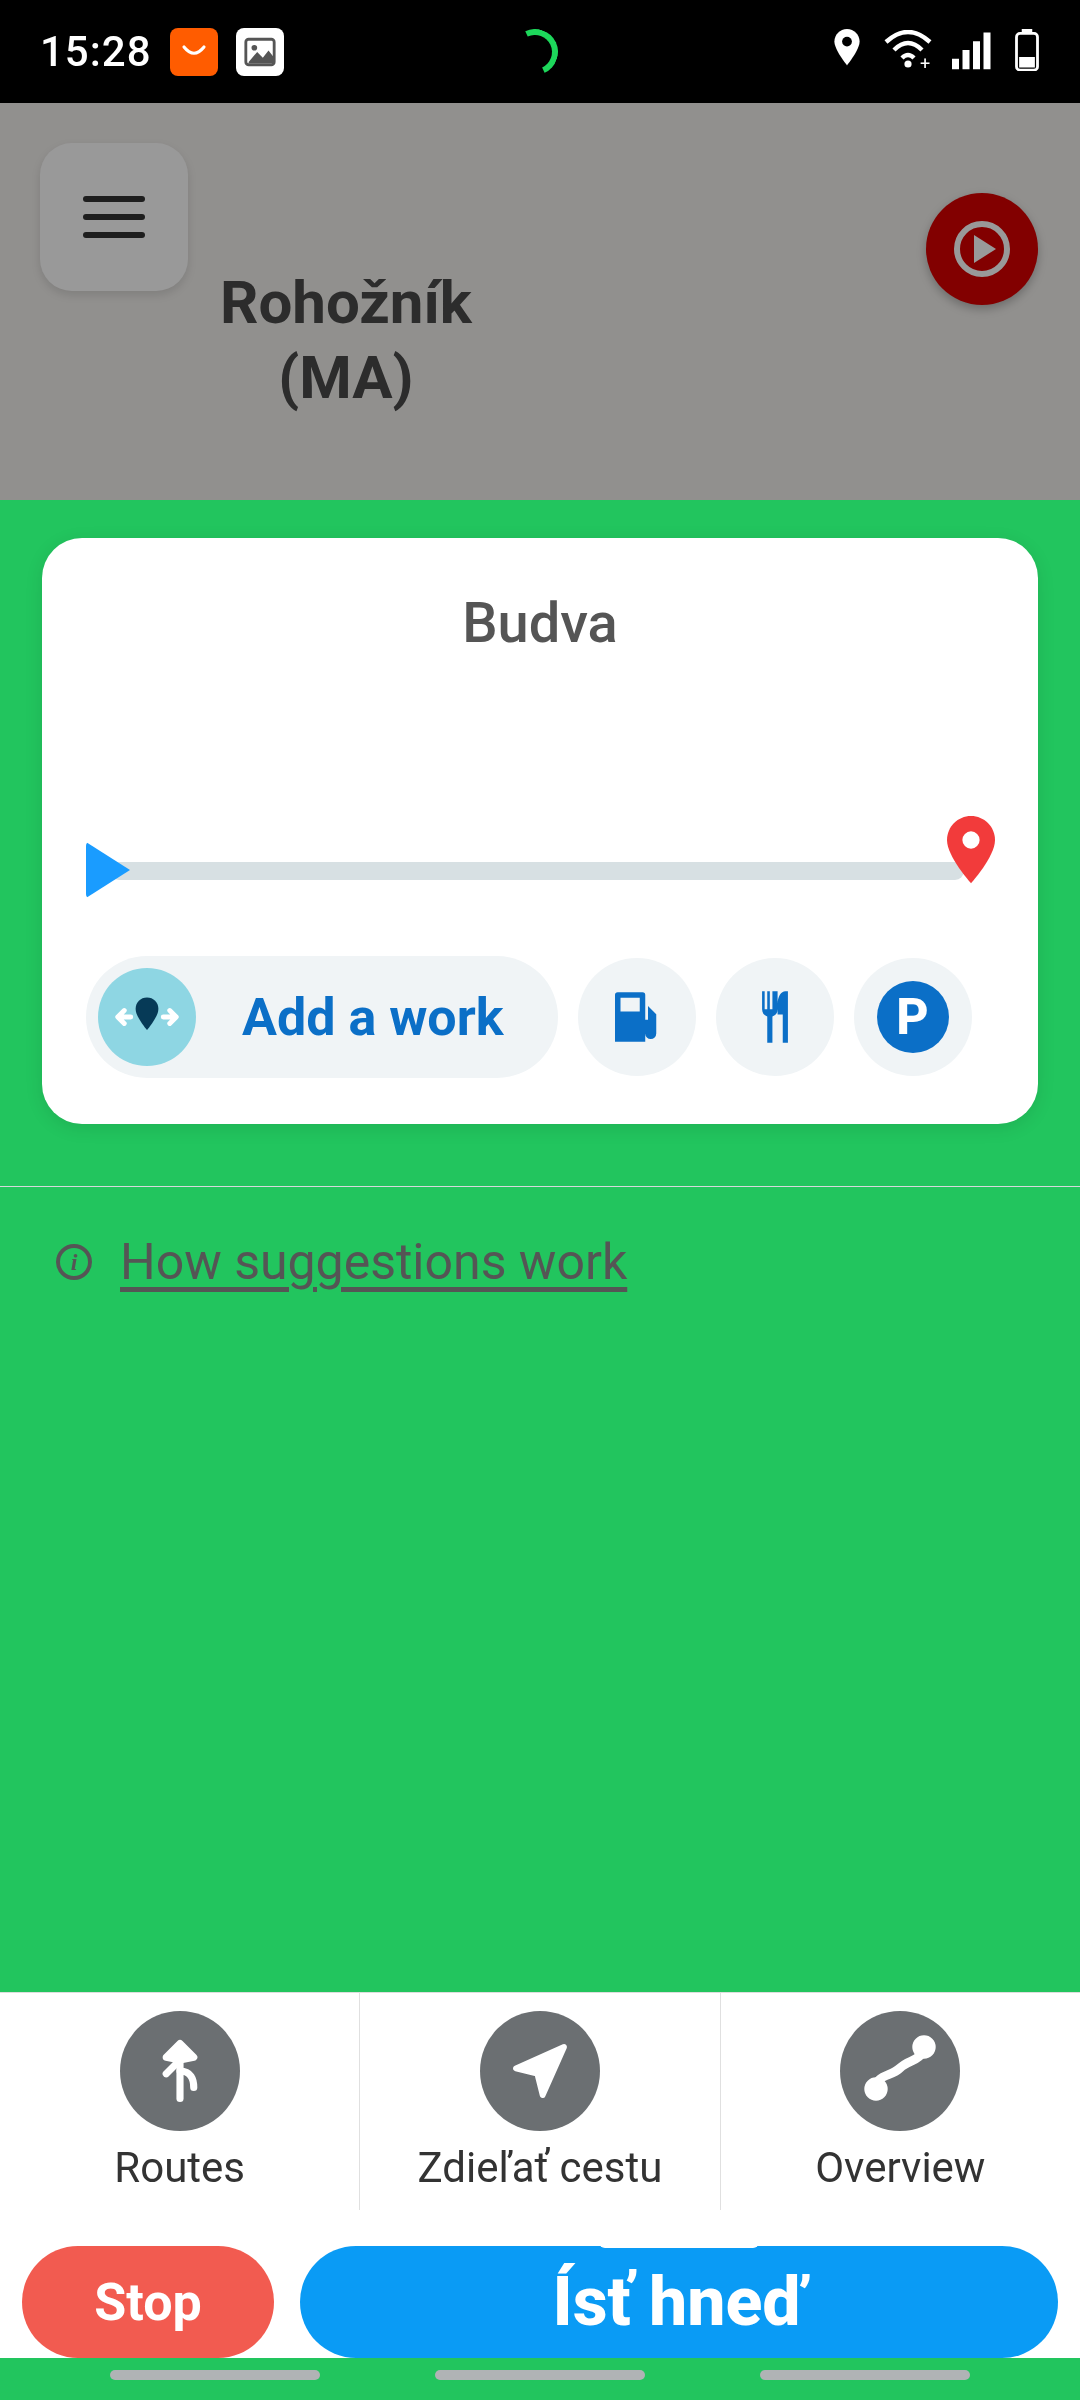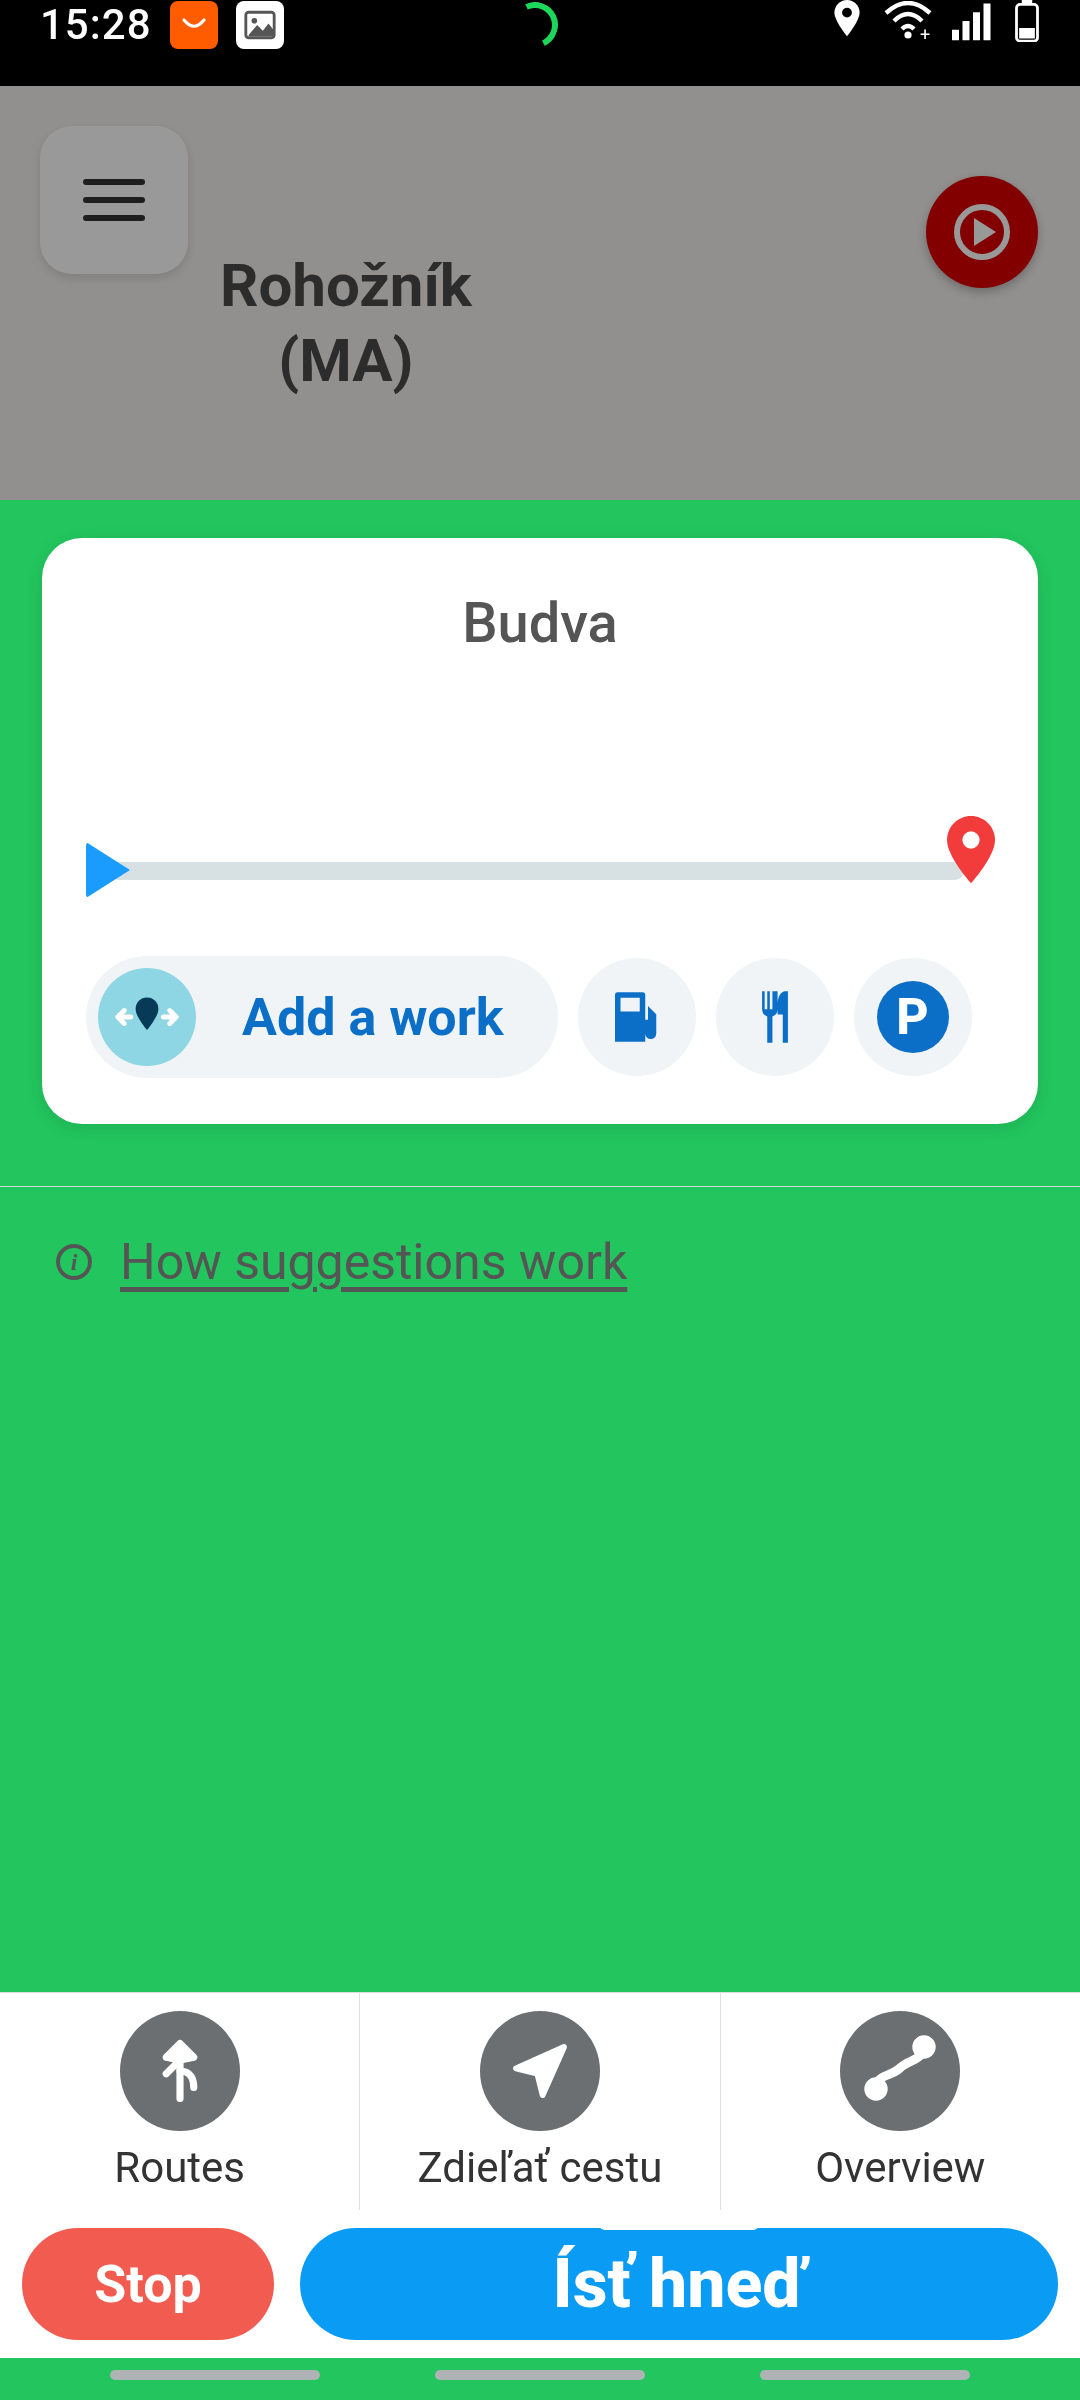--- a/index.html
+++ b/index.html
@@ -1,20 +1,20 @@
 <!DOCTYPE html>
 <html><head>
 <meta charset="utf-8">
 <style>
   * { box-sizing: border-box; margin: 0; padding: 0; }
   html, body { width: 1080px; height: 2400px; font-family: -apple-system, BlinkMacSystemFont, "Segoe UI", Roboto, sans-serif; overflow: hidden; }
   body { background: #eceff1; }
 
   
-  .status-bar { height: 86px; background: #000; color: #fff; display:flex; align-items:flex-start; justify-content:space-between; padding:0 40px; }
+  .status-bar { height: 103px; background: #000; color: #fff; display:flex; align-items:center; justify-content:space-between; padding:0 40px; }
   .status-left { display:flex; align-items:center; gap:18px; }
   .status-time { font-size:42px; font-weight:500; letter-spacing:1px; }
   .status-icon-box { width:48px; height:48px; border-radius:8px; display:flex; align-items:center; justify-content:center; }
   .ali { background:#ff5c00; font-size:26px; font-weight:700; color:#fff; line-height:1; }
   .pic { background:#fff; color:#555; }
   .spinner { width:46px; height:46px; border:6px solid transparent; border-top-color:#1dd75b; border-right-color:#1dd75b; border-radius:50%; transform:rotate(20deg); margin-left:210px; }
   .status-right { display:flex; align-items:center; gap:20px; }
 
   
   .map-area { position:relative; height: 946px; background:#f2f0ed; }
@@ -49,21 +49,21 @@
   .how-text { font-size:50px; color:#555; text-decoration:underline; text-underline-offset:8px; }
 
   
   .bottom-tabs { position:absolute; left:0; right:0; bottom:96px; height:312px; }
   .tabs-row { display:flex; height:218px; background:#fff; border-top:1px solid #ddd; }
   .tab { flex:1; display:flex; flex-direction:column; align-items:center; justify-content:center; gap:12px; border-right:1px solid #e0e0e0; }
   .tab:last-child { border-right:none; }
   .tab-icon { width:120px; height:120px; border-radius:50%; background:#6b6f72; display:flex; align-items:center; justify-content:center; color:#fff; }
   .tab-label { font-size:42px; color:#333; }
 
-  .action-row { display:flex; gap:26px; padding:0 22px; height:148px; align-items:center; background:#fff; }
+  .action-row { display:flex; gap:26px; padding:0 22px; height:148px; align-items:flex-end; background:#fff; }
   .stop-btn { flex:0 0 252px; height:112px; border-radius:60px; background:#f25b50; display:flex; align-items:center; justify-content:center; font-size:52px; font-weight:700; color:#fff; }
   .go-btn { flex:1; height:112px; border-radius:60px; background:#0a9bf5; display:flex; align-items:center; justify-content:center; font-size:68px; font-weight:800; color:#fff; position:relative; }
   .go-notch { position:absolute; top:-8px; width:160px; height:10px; background:#fff; border-radius:0 0 6px 6px; }
 
   
   .gesture { position:absolute; bottom:20px; left:0; right:0; display:flex; justify-content:space-between; padding:0 110px; }
   .gesture div { width:210px; height:10px; background:#b0b3b5; border-radius:5px; }
 
 </style>
 </head>

